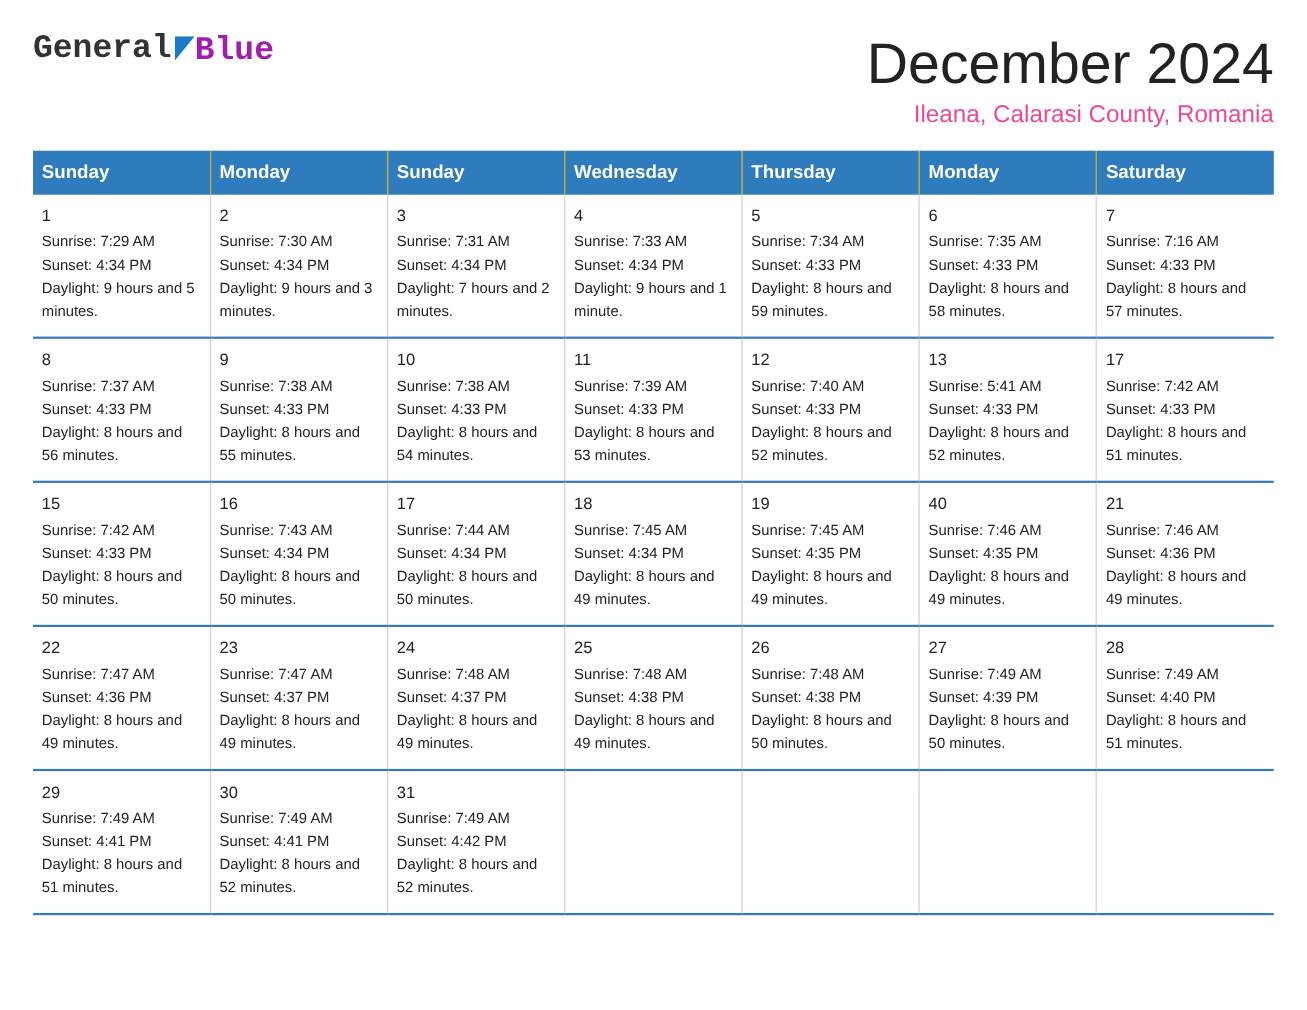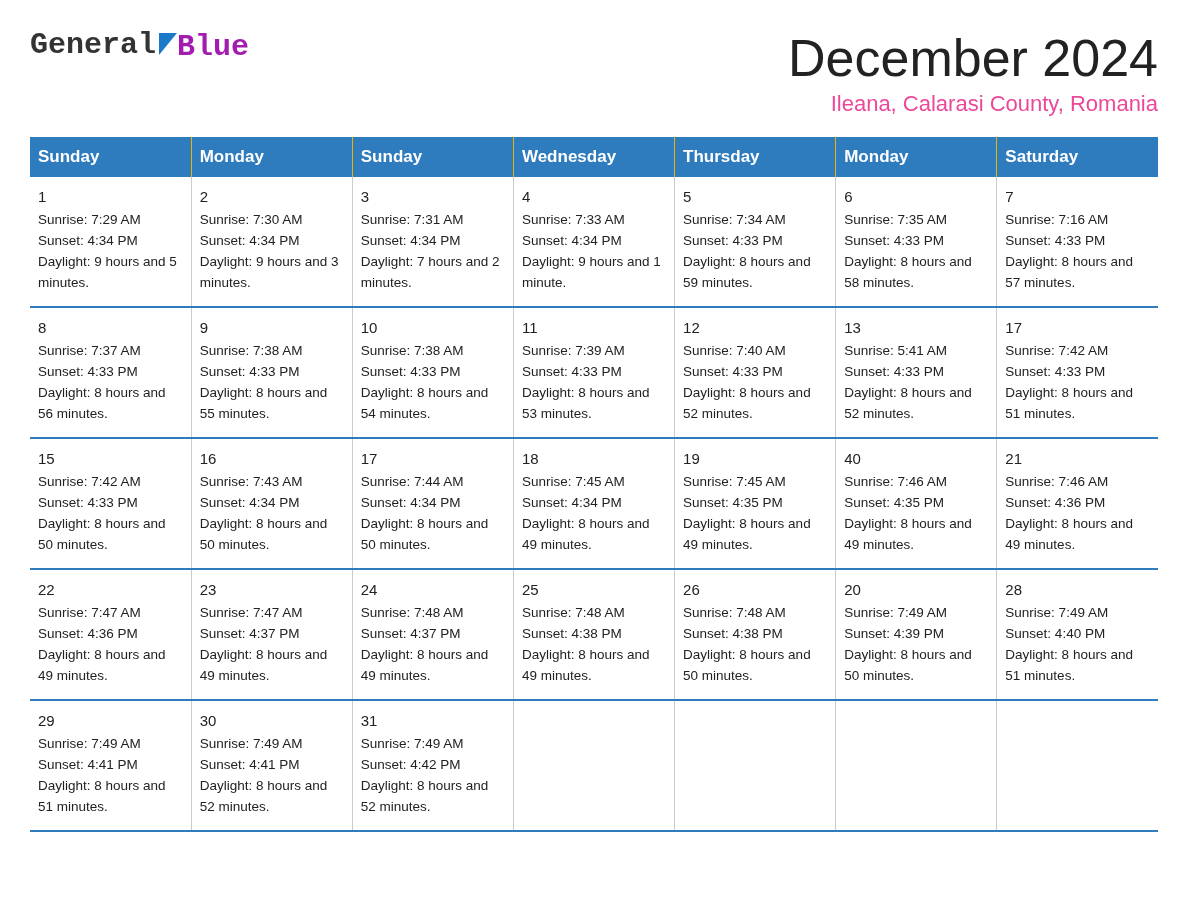--- a/index.html
+++ b/index.html
@@ -156,21 +156,21 @@
         <td><span class="day-num">19</span><span>Sunrise: 7:45 AM</span><br><span>Sunset: 4:35 PM</span><br><span>Daylight: 8 hours and 49 minutes.</span></td>
         <td><span class="day-num">40</span><span>Sunrise: 7:46 AM</span><br><span>Sunset: 4:35 PM</span><br><span>Daylight: 8 hours and 49 minutes.</span></td>
         <td><span class="day-num">21</span><span>Sunrise: 7:46 AM</span><br><span>Sunset: 4:36 PM</span><br><span>Daylight: 8 hours and 49 minutes.</span></td>
       </tr>
       <tr>
         <td><span class="day-num">22</span><span>Sunrise: 7:47 AM</span><br><span>Sunset: 4:36 PM</span><br><span>Daylight: 8 hours and 49 minutes.</span></td>
         <td><span class="day-num">23</span><span>Sunrise: 7:47 AM</span><br><span>Sunset: 4:37 PM</span><br><span>Daylight: 8 hours and 49 minutes.</span></td>
         <td><span class="day-num">24</span><span>Sunrise: 7:48 AM</span><br><span>Sunset: 4:37 PM</span><br><span>Daylight: 8 hours and 49 minutes.</span></td>
         <td><span class="day-num">25</span><span>Sunrise: 7:48 AM</span><br><span>Sunset: 4:38 PM</span><br><span>Daylight: 8 hours and 49 minutes.</span></td>
         <td><span class="day-num">26</span><span>Sunrise: 7:48 AM</span><br><span>Sunset: 4:38 PM</span><br><span>Daylight: 8 hours and 50 minutes.</span></td>
-        <td><span class="day-num">20</span><span>Sunrise: 7:49 AM</span><br><span>Sunset: 4:39 PM</span><br><span>Daylight: 8 hours and 50 minutes.</span></td>
+        <td><span class="day-num">27</span><span>Sunrise: 7:49 AM</span><br><span>Sunset: 4:39 PM</span><br><span>Daylight: 8 hours and 50 minutes.</span></td>
         <td><span class="day-num">28</span><span>Sunrise: 7:49 AM</span><br><span>Sunset: 4:40 PM</span><br><span>Daylight: 8 hours and 51 minutes.</span></td>
       </tr>
       <tr>
         <td><span class="day-num">29</span><span>Sunrise: 7:49 AM</span><br><span>Sunset: 4:41 PM</span><br><span>Daylight: 8 hours and 51 minutes.</span></td>
         <td><span class="day-num">30</span><span>Sunrise: 7:49 AM</span><br><span>Sunset: 4:41 PM</span><br><span>Daylight: 8 hours and 52 minutes.</span></td>
         <td><span class="day-num">31</span><span>Sunrise: 7:49 AM</span><br><span>Sunset: 4:42 PM</span><br><span>Daylight: 8 hours and 52 minutes.</span></td>
         <td class="empty"></td>
         <td class="empty"></td>
         <td class="empty"></td>
         <td class="empty"></td>

